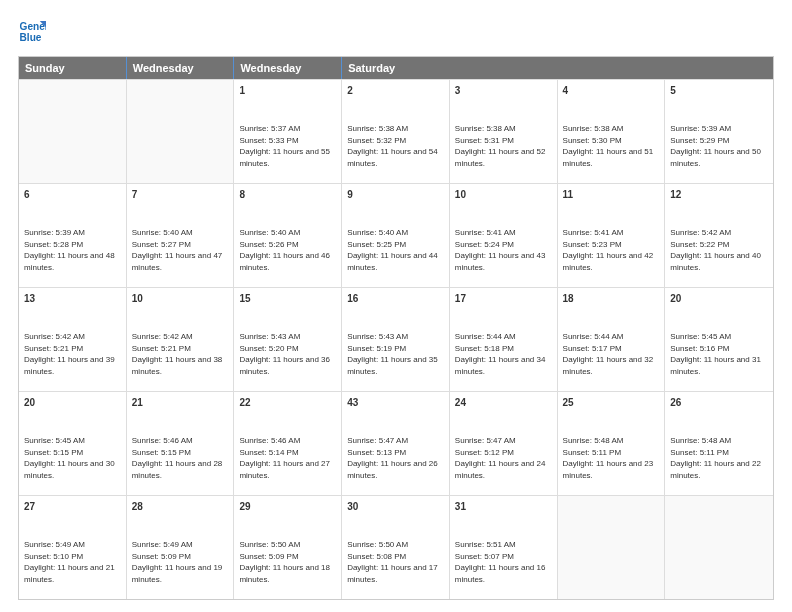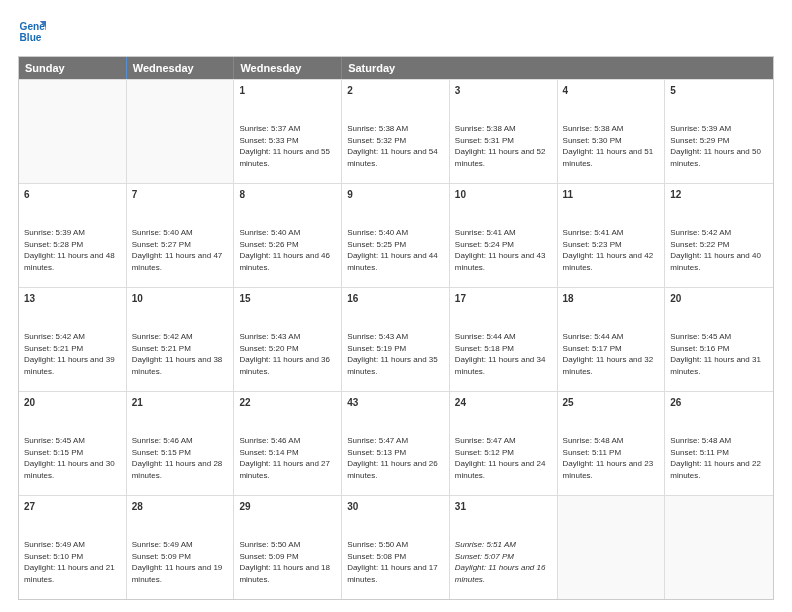--- a/index.html
+++ b/index.html
@@ -314,21 +314,21 @@
 Daylight: 11 hours and 18 minutes.</div>
           </div>
           <div class="cal-cell">
             <span class="day-num">30</span>
             <div class="cell-content" style="white-space: pre-line;">Sunrise: 5:50 AM
 Sunset: 5:08 PM
 Daylight: 11 hours and 17 minutes.</div>
           </div>
           <div class="cal-cell">
             <span class="day-num">31</span>
-            <div class="cell-content" style="white-space: pre-line; font-style: italic;">Sunrise: 5:51 AM
+            <div class="cell-content" style="white-space: pre-line;">Sunrise: 5:51 AM
 Sunset: 5:07 PM
 Daylight: 11 hours and 16 minutes.</div>
           </div>
           <div class="cal-cell empty"></div>
           <div class="cal-cell empty"></div>
         </div>
       </div>
   </div>
 </div>
 

